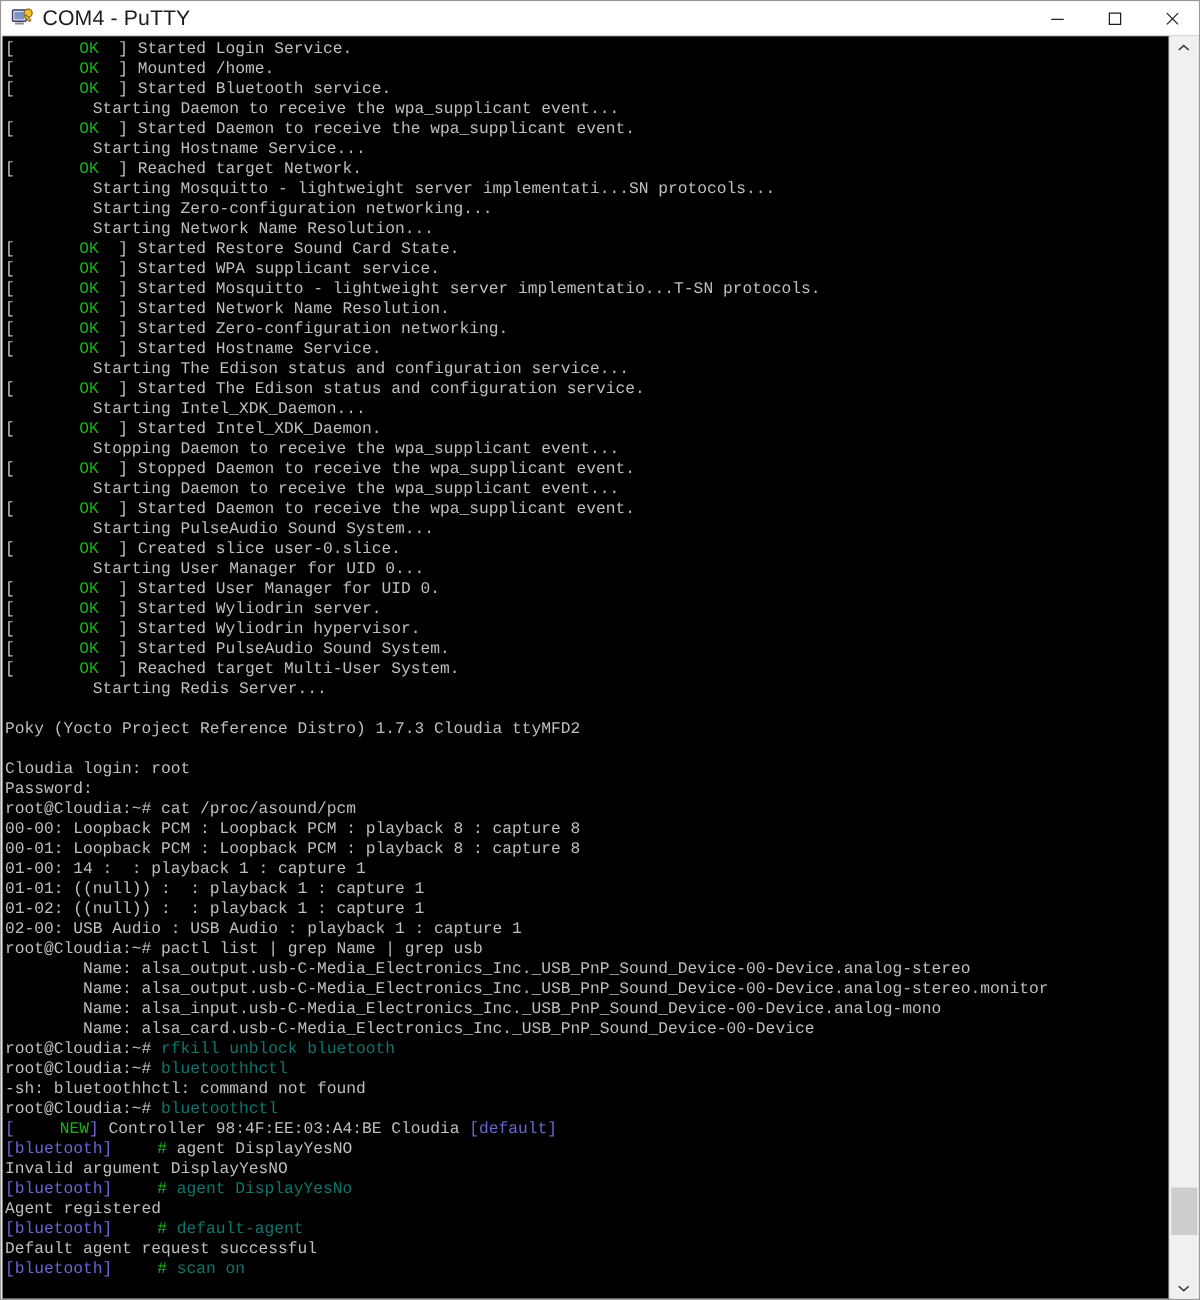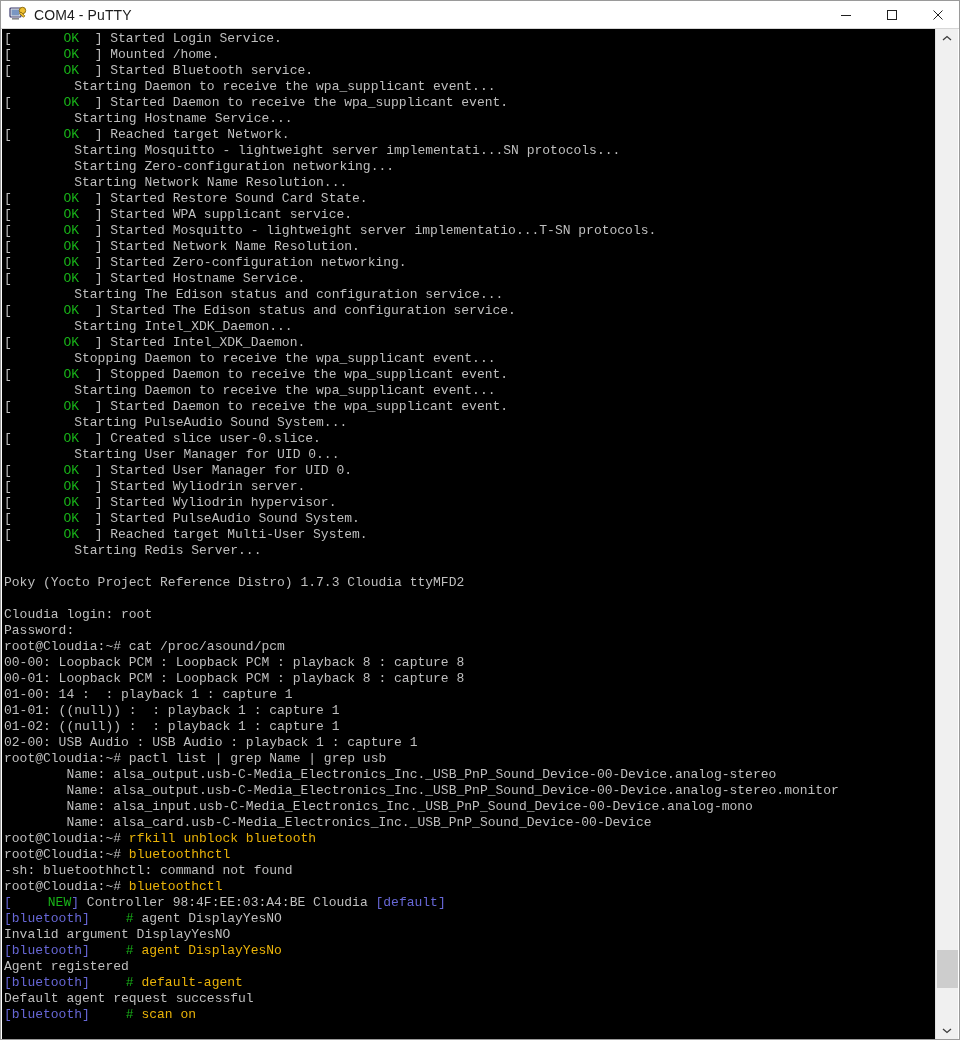--- a/index.html
+++ b/index.html
@@ -34,21 +34,21 @@
   #app-icon {
     width: 18px;
     height: 18px;
     margin-left: 8px;
     margin-right: 7px;
     flex: 0 0 auto;
     position: relative;
   }
   #title-text {
     font-family: "Liberation Sans", sans-serif;
-    font-size: 14px;
+    font-size: 17px;
     color: #1b1b1b;
     letter-spacing: 0.1px;
     white-space: nowrap;
   }
   #win-controls {
     position: absolute;
     right: 0; top: 0;
     height: 27px;
     display: flex;
   }
@@ -77,21 +77,21 @@
     font-size: 13px;
     line-height: 16px;
     white-space: pre;
     color: #bfbfbf;
     padding: 2px 0 0 2px;
     letter-spacing: 0px;
   }
   #screen .row { height: 16px; }
   .c-gray   { color: #bfbfbf; }
   .c-green  { color: #18b218; margin-left: 36px; }
-  .c-yellow { color: #eab308; }
+  .c-yellow { color: #0f766e; }
   .c-blue   { color: #6767d6; }
 
   
   #scrollbar {
     position: absolute;
     right: 1px;
     top: 28px;
     width: 23px;
     height: 1010px;
     background: #f0f0f0;

